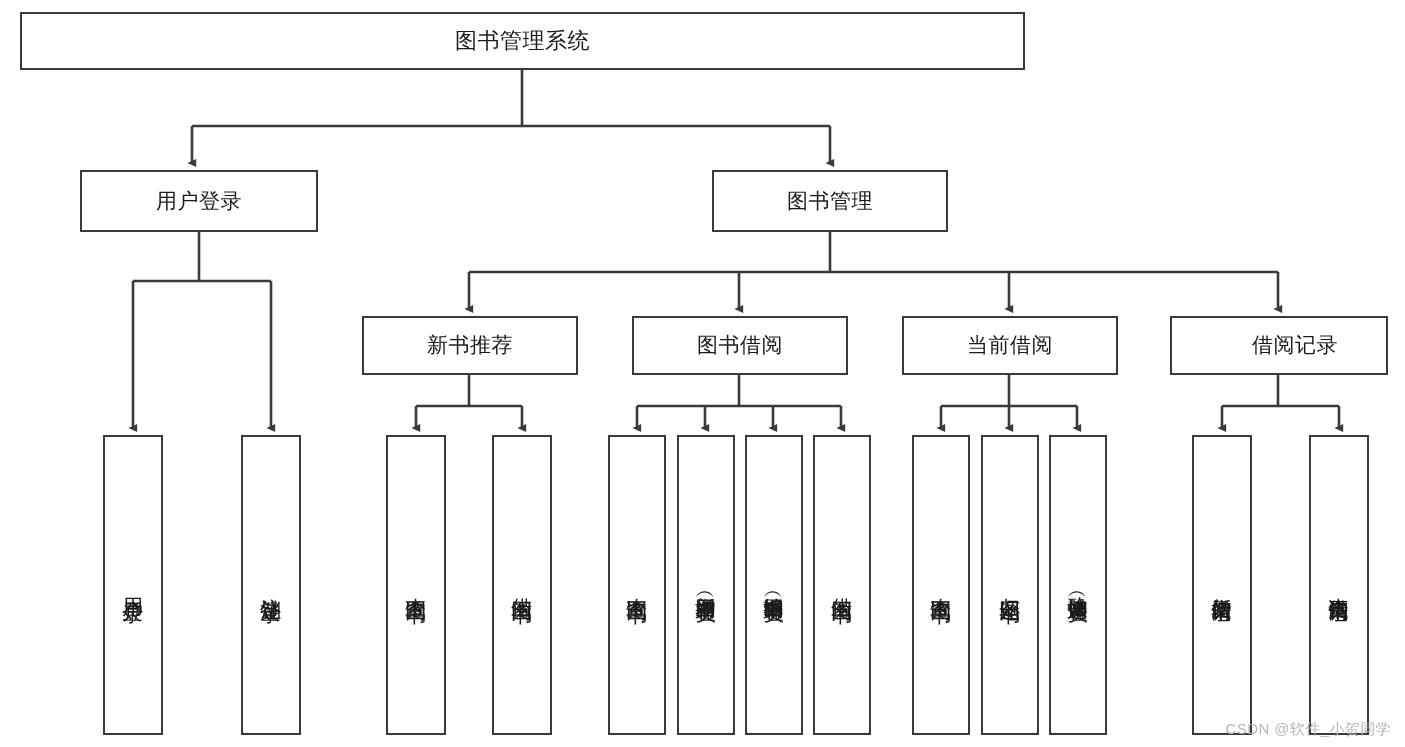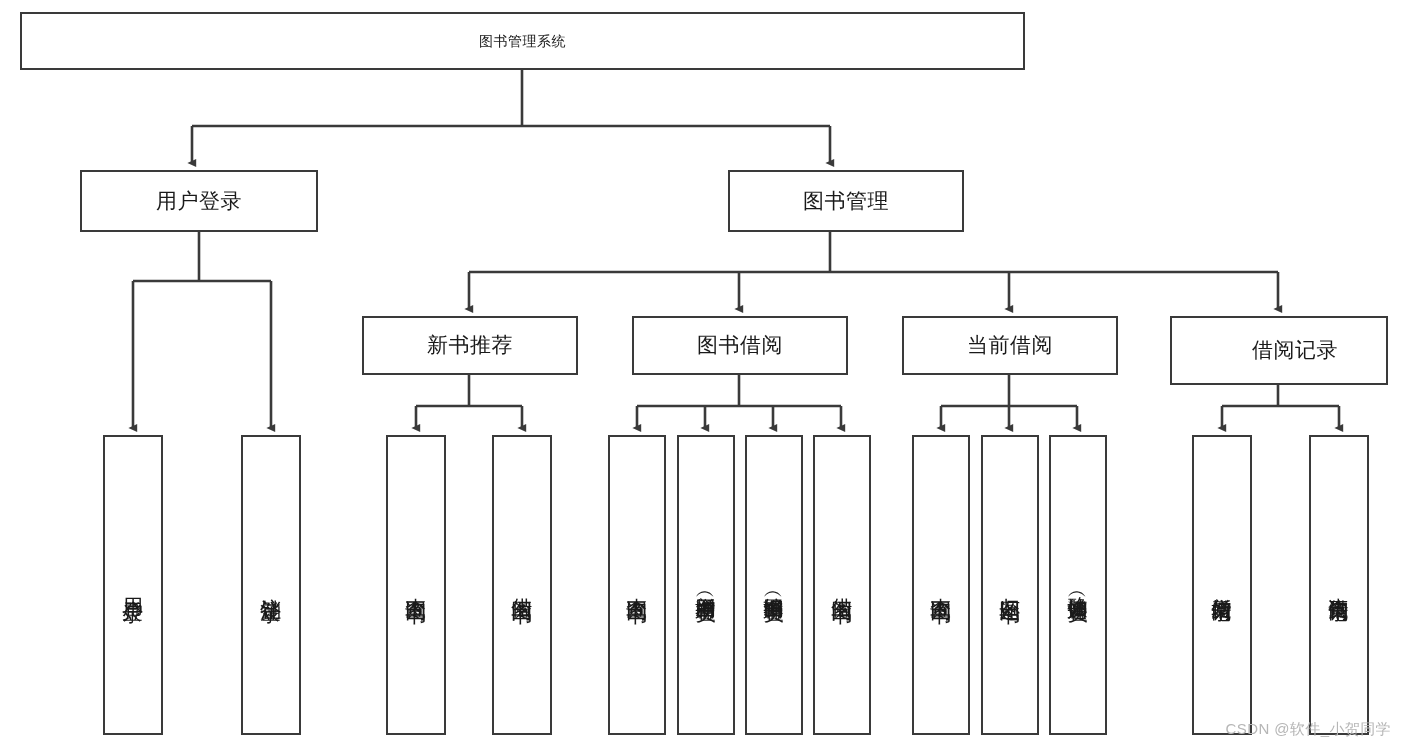--- a/index.html
+++ b/index.html
@@ -36,21 +36,21 @@
     justify-content: center;
     z-index: 2;
   }
   .node-label {
     font-size: 21px;
     line-height: 1.15;
     color: #1a1a1a;
     white-space: nowrap;
     letter-spacing: 0.5px;
   }
-  .node.root .node-label { font-size: 14px; }
+  .node.root .node-label { font-size: 22px; }
   .node.leaf {
     align-items: center;
     justify-content: center;
     padding: 4px 0;
   }
   .node.leaf .node-label {
     writing-mode: vertical-rl;
     text-orientation: upright;
     font-size: 21px;
     line-height: 1.22;
@@ -129,34 +129,34 @@
     </g>
   </svg>
 
   <div class="node root" style="left:20px; top:12px; width:1005px; height:58px;">
     <span class="node-label">图书管理系统</span>
   </div>
 
   <div class="node" style="left:80px; top:170px; width:238px; height:62px;">
     <span class="node-label">用户登录</span>
   </div>
-  <div class="node" style="left:728px; top:170px; width:236px; height:62px;">
+  <div class="node" style="left:712px; top:170px; width:236px; height:62px;">
     <span class="node-label">图书管理</span>
   </div>
 
   <div class="node" style="left:362px; top:316px; width:216px; height:59px;text-align:center;">
     <span class="node-label">新书推荐</span>
   </div>
   <div class="node" style="left:902px; top:316px; width:216px; height:59px;">
     <span class="node-label">当前借阅</span>
   </div>
   <div class="node" style="left:632px; top:316px; width:216px; height:59px;">
     <span class="node-label">图书借阅</span>
   </div>
-  <div class="node" style="left:1170px; top:316px; width:218px; height:69px;padding-left:32px;">
+  <div class="node" style="left:1170px; top:316px; width:218px; height:59px;padding-left:32px;">
     <span class="node-label">借阅记录</span>
   </div>
 
   <div class="node leaf" style="left:103px; top:435px; width:60px; height:300px;">
     <span class="node-label">用户登录</span>
   </div>
   <div class="node leaf" style="left:241px; top:435px; width:60px; height:300px;">
     <span class="node-label">注销登录</span>
   </div>
 

